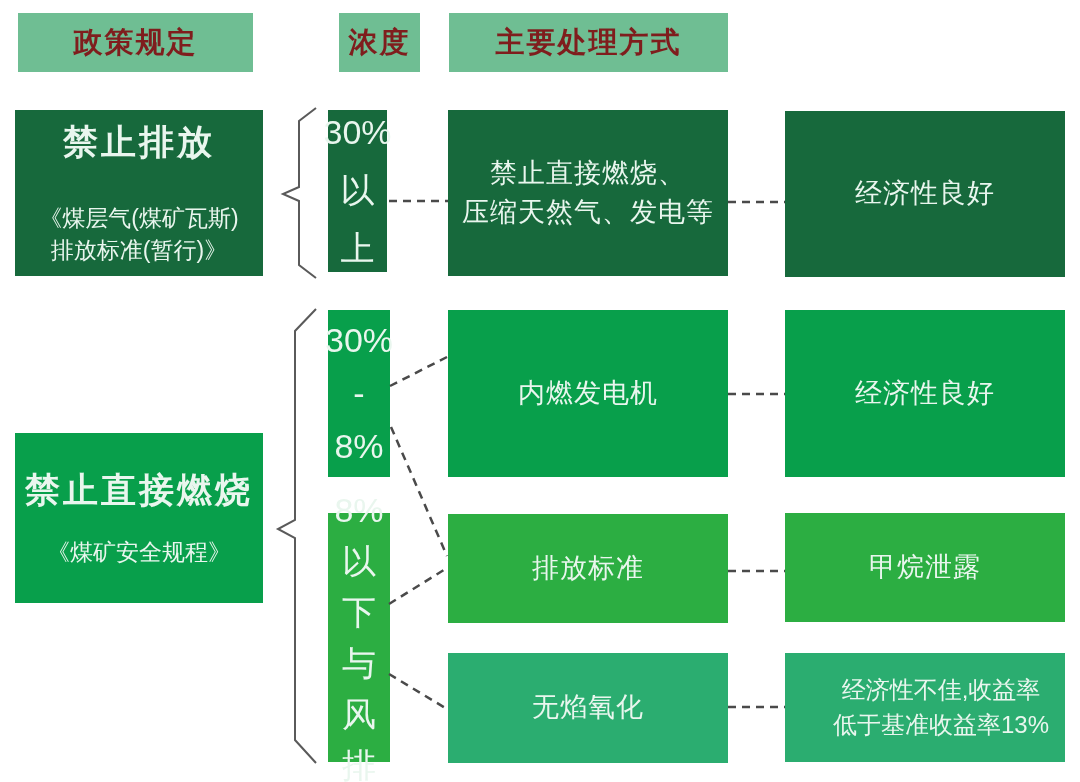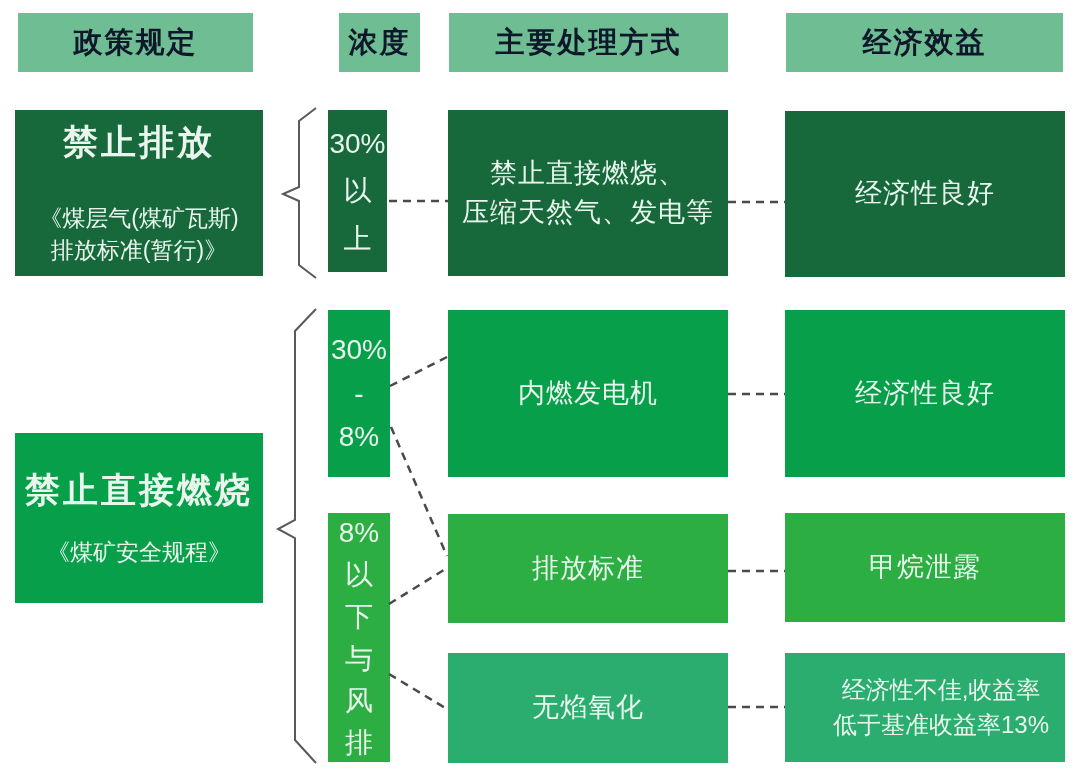--- a/index.html
+++ b/index.html
@@ -14,21 +14,21 @@
   .box {
     position: absolute;
     display: flex;
     align-items: center;
     justify-content: center;
     text-align: center;
     box-sizing: border-box;
   }
   .hdr {
     background: #6fbe93;
-    color: #0f172a;
+    color: #7f1d1d;
     font-size: 29px;
     font-weight: 600;
     letter-spacing: 2px;
   }
   .dark  { background: #17693c; }
   .green { background: #089f4b; }
   .light { background: #2cae42; }
   .teal  { background: #2bad70; }
   .boxtext {
     color: #e9f6ee;
@@ -43,21 +43,21 @@
     line-height: 1.25;
   }
   .policy-sub {
     font-size: 23px;
     font-weight: 400;
     white-space: pre-line;
     line-height: 1.4;
     margin-top: 24px;
   }
   .conc-text {
-    font-size: 28px;
+    font-size: 34px;
     font-weight: 500;
     line-height: 1.55;
   }
   .conc-tall { line-height: 1.5; }
   .conc-row1 { line-height: 1.7; }
   .cell-text {
     font-size: 27px;
     font-weight: 400;
     letter-spacing: 1px;
   }
@@ -78,23 +78,20 @@
 <div class="stage">
 
   <div class="box hdr" style="left:18px; top:13px; width:235px; height:59px;">
     <span>政策规定</span>
   </div>
   <div class="box hdr" style="left:307px; top:13px; width:81px; height:59px;margin-left:32px;">
     <span>浓度</span>
   </div>
   <div class="box hdr" style="left:449px; top:13px; width:279px; height:59px;">
     <span>主要处理方式</span>
-  </div>
-  <div class="box hdr" style="left:786px; top:13px; width:277px; height:59px;">
-    <span>经济效益</span>
   </div>
 
   <div class="box dark" style="left:15px; top:110px; width:248px; height:166px; flex-direction:column;gap:14px;">
     <div class="policy-inner policy-title">禁止排放</div>
     <div class="policy-inner policy-sub">《煤层气(煤矿瓦斯)
 排放标准(暂行)》</div>
   </div>
   <div class="box green" style="left:15px; top:433px; width:248px; height:170px; flex-direction:column;">
     <div class="policy-inner policy-title">禁止直接燃烧</div>
     <div class="policy-inner policy-sub">《煤矿安全规程》</div>

